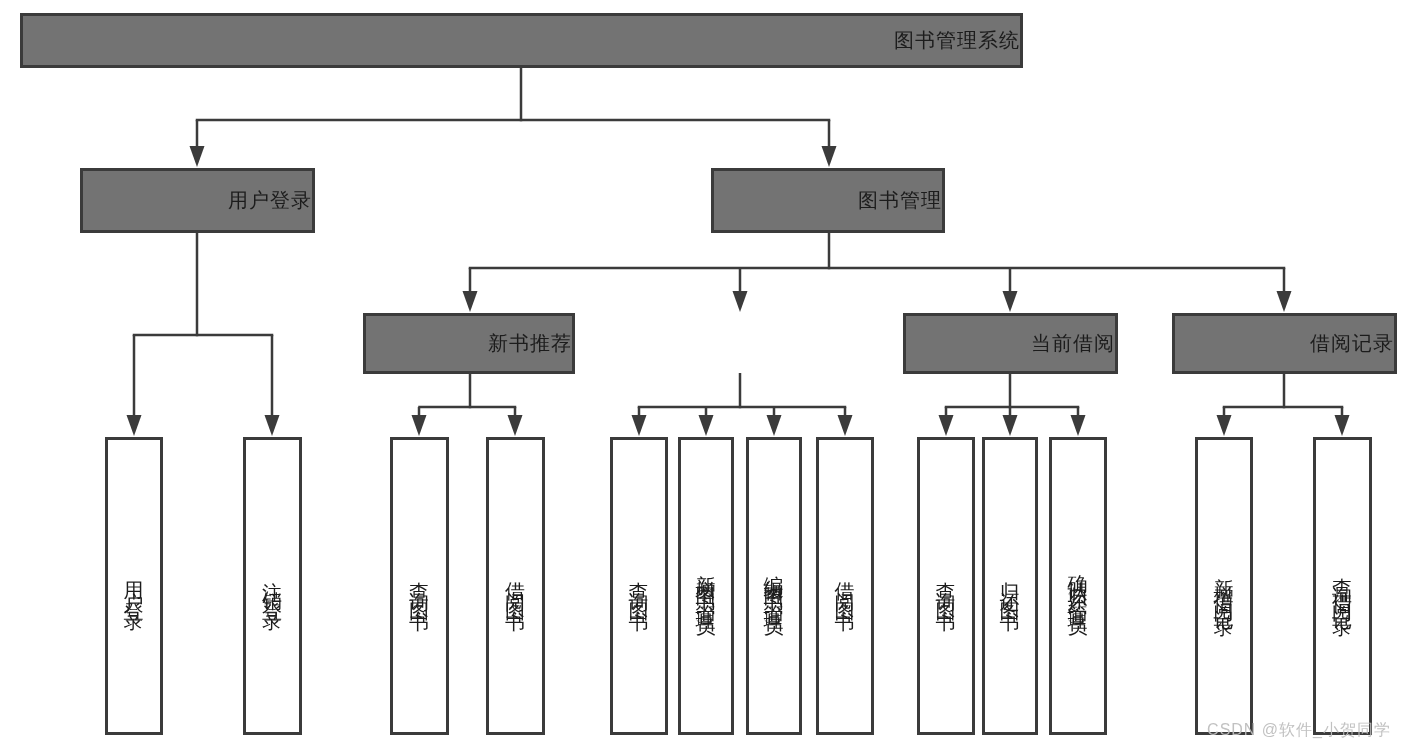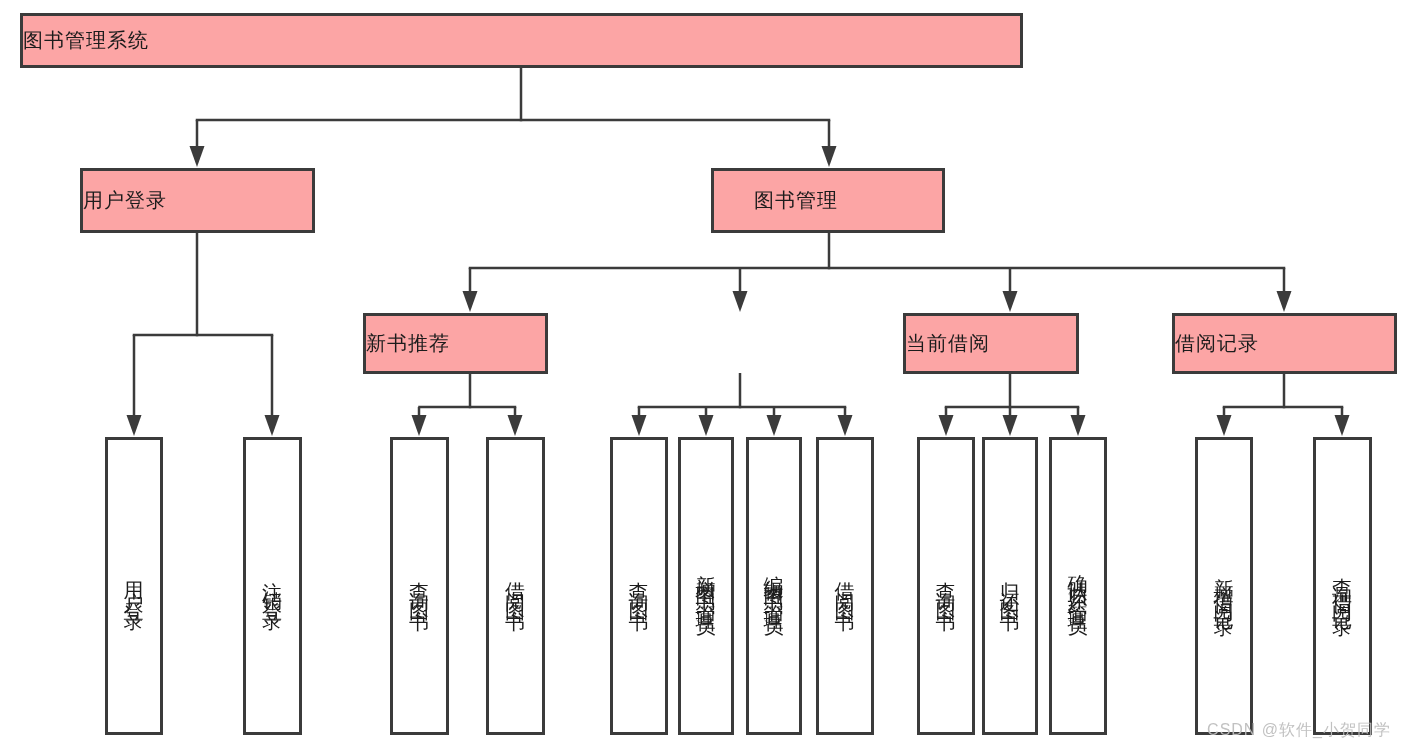--- a/index.html
+++ b/index.html
@@ -12,25 +12,25 @@
     overflow: hidden;
   }
   .wires {
     position: absolute;
     left: 0; top: 0;
     z-index: 0;
   }
   .hnode {
     position: absolute;
     box-sizing: border-box;
-    background: #fca5a5;
+    background: #737373;
     border: 3px solid #3b3b3b;
     display: flex;
     align-items: center;
-    justify-content: flex-start;
+    justify-content: flex-end;
     z-index: 1;
   }
   .hnode span {
     font-size: 20px;
     letter-spacing: 1px;
     color: #1c1c1c;
     white-space: nowrap;
   }
   .vnode {
     position: absolute;
@@ -139,24 +139,24 @@
     <span>图书管理系统</span>
   </div>
 
   <div class="hnode" style="left:80px; top:168px; width:235px; height:65px;">
     <span>用户登录</span>
   </div>
   <div class="hnode" style="left:711px; top:168px; width:234px; height:65px;padding-left:40px;">
     <span>图书管理</span>
   </div>
 
-  <div class="hnode" style="left:363px; top:313px; width:185px; height:61px;">
+  <div class="hnode" style="left:363px; top:313px; width:212px; height:61px;">
     <span>新书推荐</span>
   </div>
-  <div class="hnode" style="left:903px; top:313px; width:176px; height:61px;">
+  <div class="hnode" style="left:903px; top:313px; width:215px; height:61px;">
     <span>当前借阅</span>
   </div>
   <div class="hnode" style="left:1172px; top:313px; width:225px; height:61px;">
     <span>借阅记录</span>
   </div>
 
   <div class="vnode" style="left:105px; top:437px;">
     <span>用户登录</span>
   </div>
   <div class="vnode" style="left:243px; top:437px; width:59px;">

